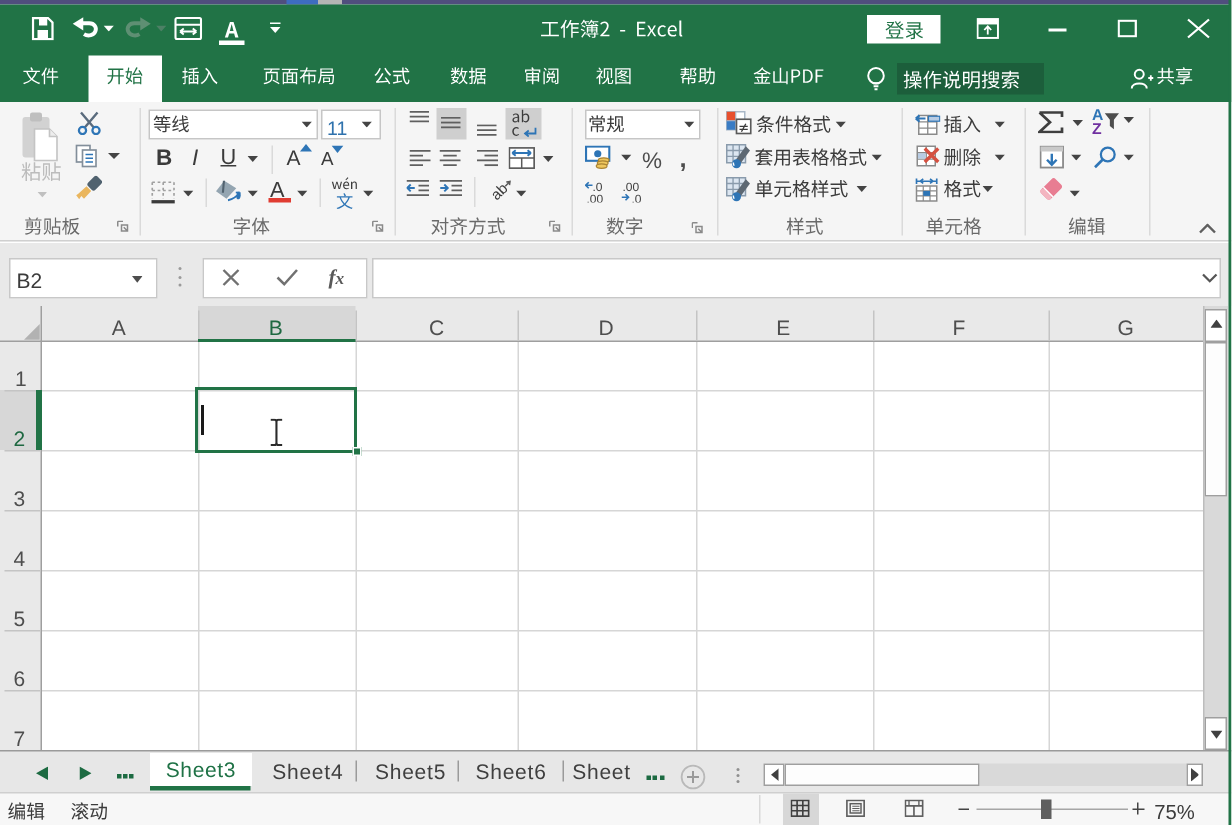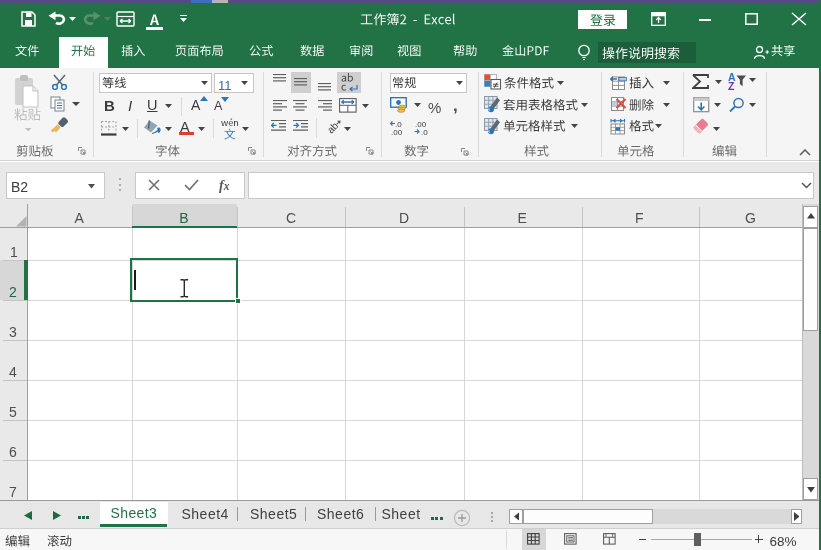--- a/index.html
+++ b/index.html
@@ -605,13 +605,13 @@
 <svg style="position:absolute;left:603px;top:533px" width="13" height="12" viewBox="0 0 13 12">
     <rect x="0.6" y="0.6" width="11.5" height="10.5" fill="none" stroke="#5f5f5f" stroke-width="1.1"></rect>
     <path d="M0.6 4.2 H12.1 M6.3 4.2 V11" stroke="#5f5f5f" stroke-width="1.1"></path>
     <path d="M3 0.6 V4.2 M9.6 0.6 V4.2" stroke="#5f5f5f" stroke-width="0.9"></path>
   </svg>
 <div style="position:absolute;left:638.5px;top:538.5px;width:7px;height:1.8px;background:#444"></div>
 <div style="position:absolute;left:650.5px;top:538.7px;width:101.5px;height:1.4px;background:#a6a6a6"></div>
 <div style="position:absolute;left:693.5px;top:532.5px;width:7.5px;height:13.5px;background:#5f5f5f"></div>
 <div style="position:absolute;left:754.5px;top:538.6px;width:8px;height:1.6px;background:#444"></div>
 <div style="position:absolute;left:757.8px;top:535.4px;width:1.6px;height:8px;background:#444"></div>
-<div style="position:absolute;left:769.5px;top:534.0px;font:400 13.5px 'Liberation Sans',sans-serif;color:#3b3b3b;letter-spacing:0;white-space:nowrap">68%</div>
+<div style="position:absolute;left:769.5px;top:534.0px;font:400 13.5px 'Liberation Sans',sans-serif;color:#3b3b3b;letter-spacing:0;white-space:nowrap">75%</div>
 <div style="position:absolute;left:818.5px;top:0px;width:2.5px;height:550px;background:#217346"></div>
 </body></html>

